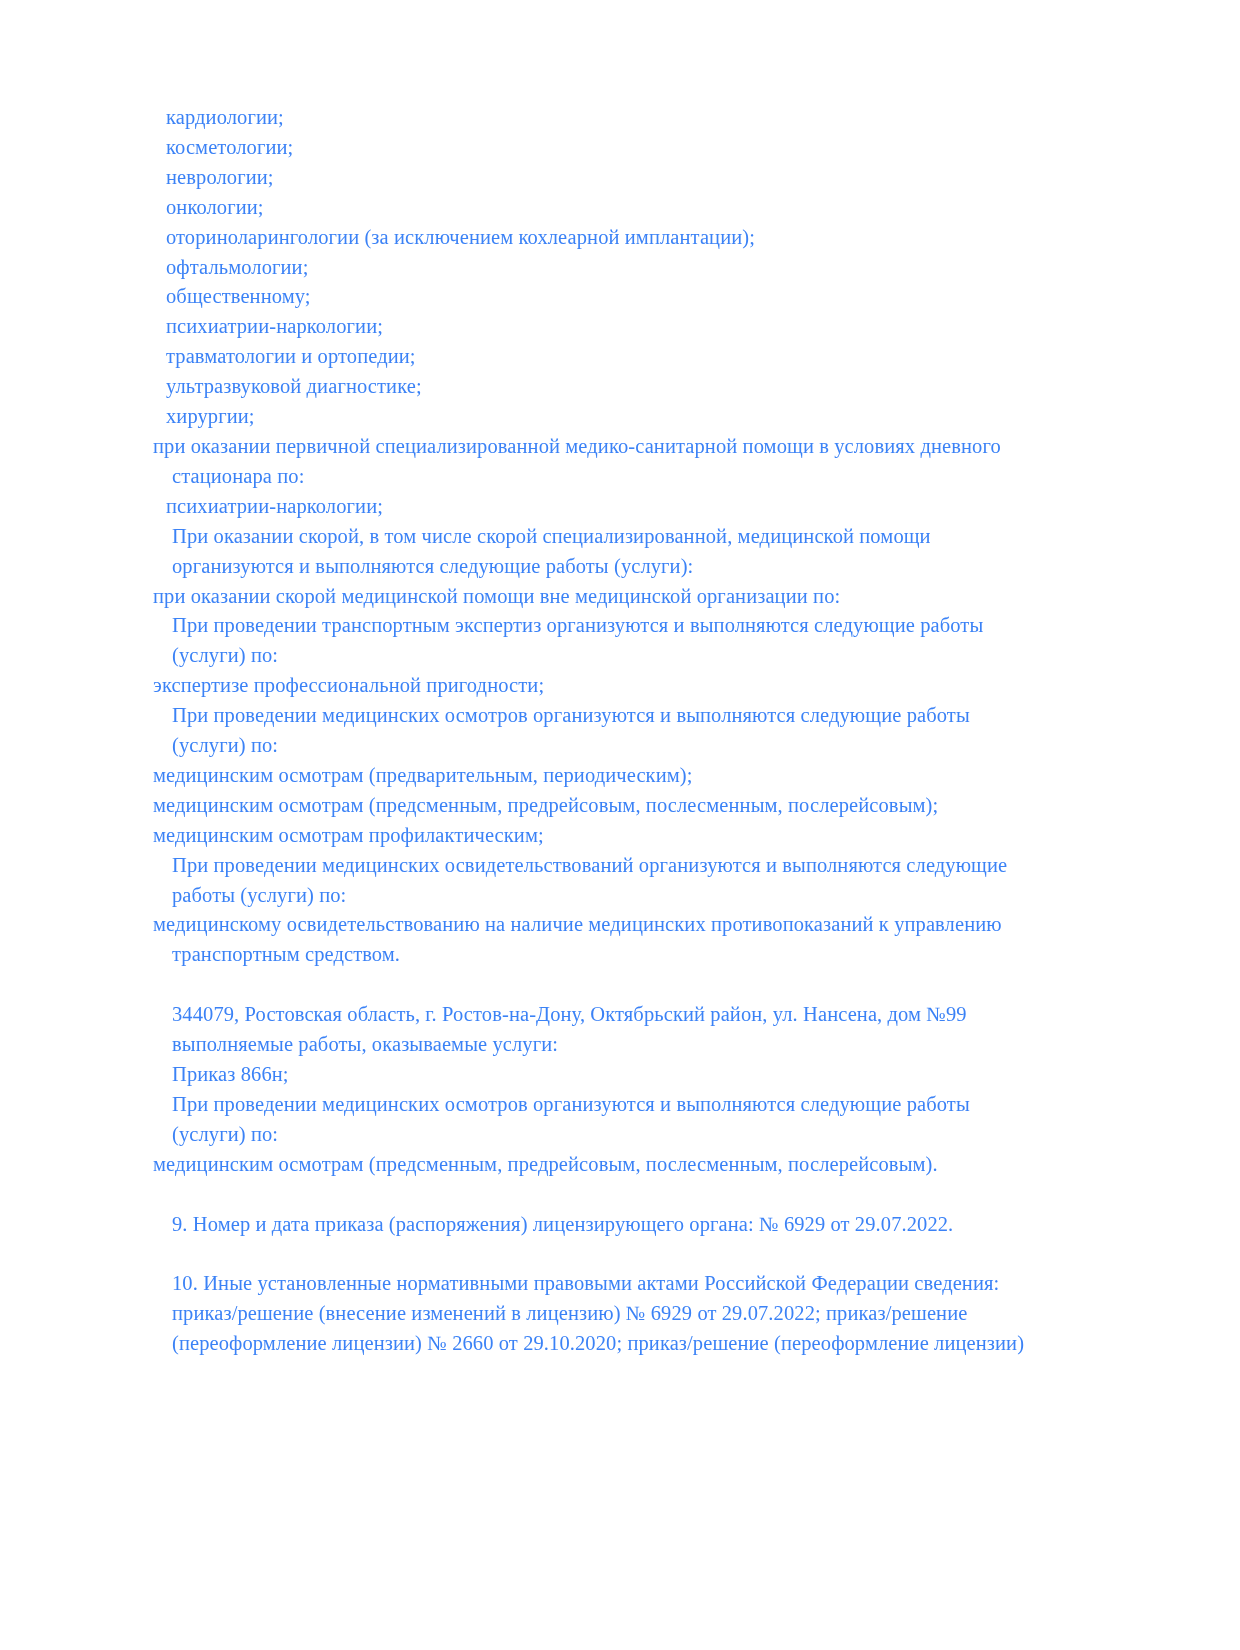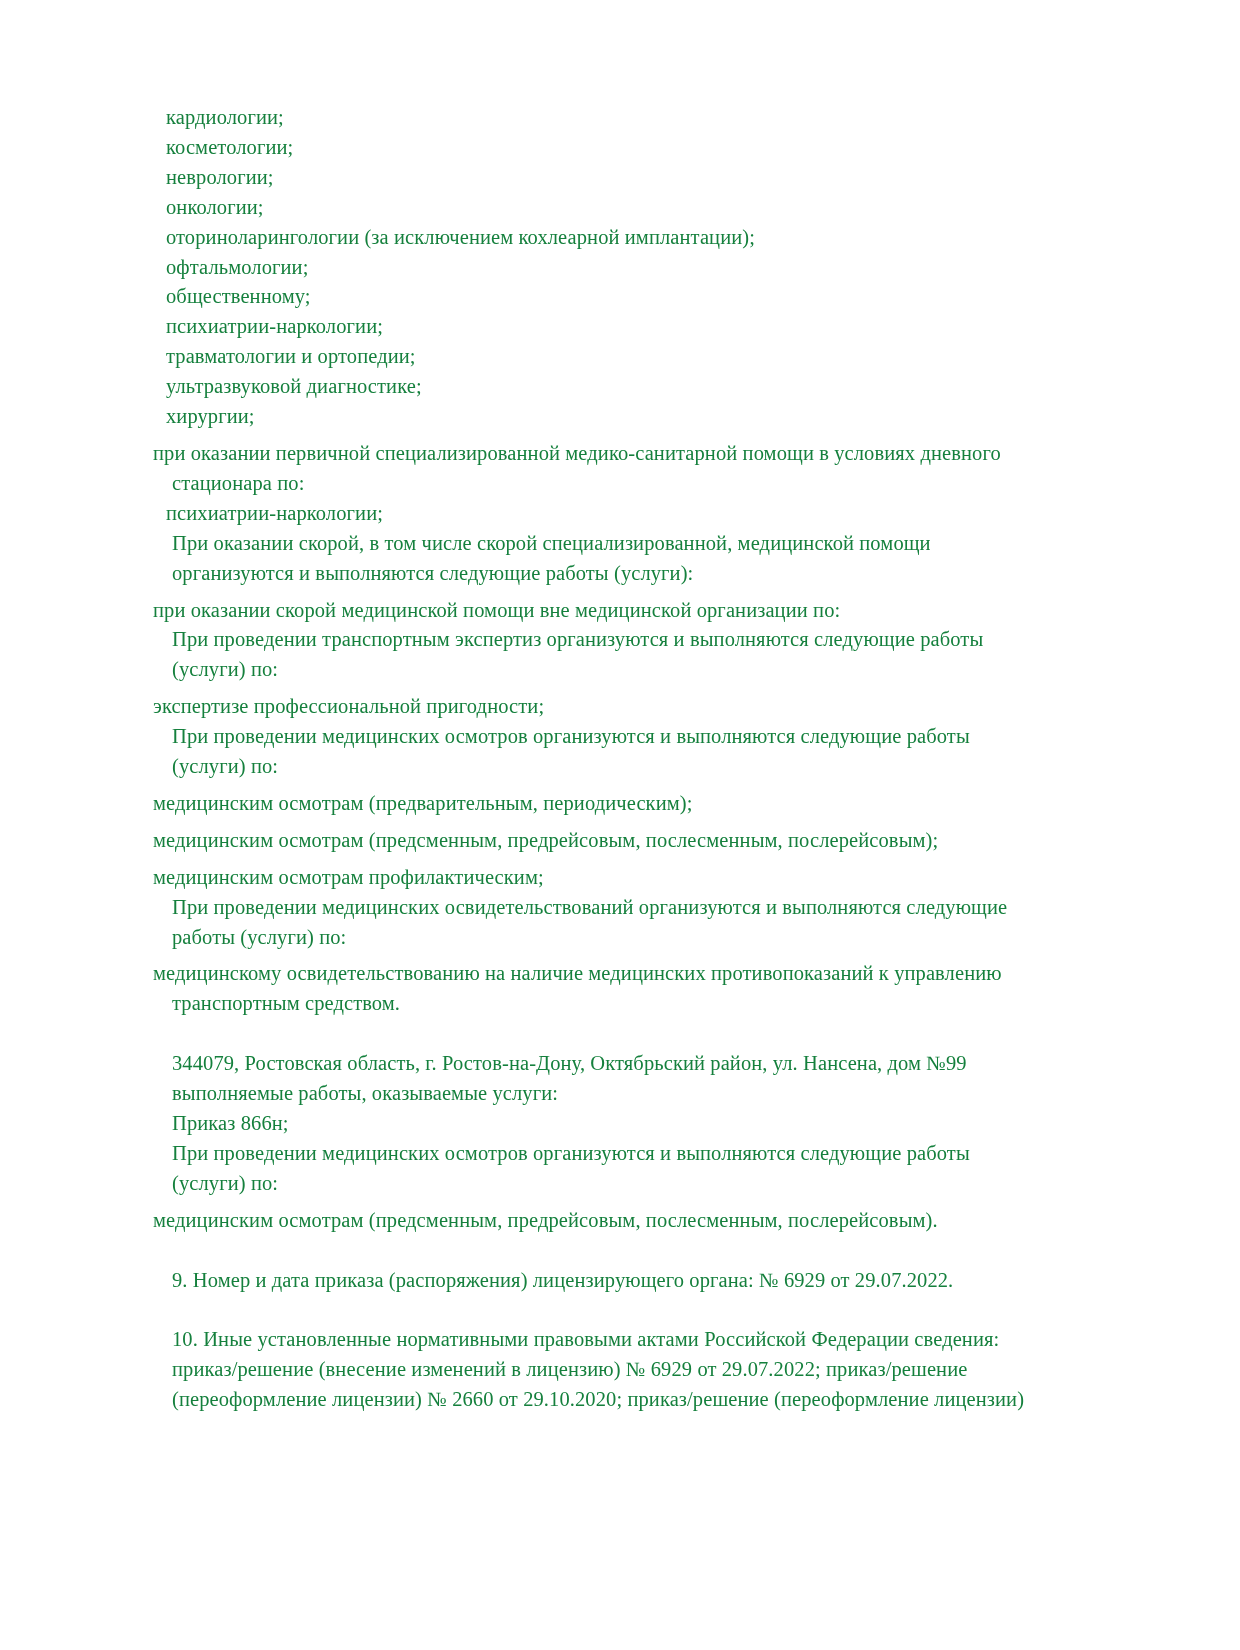--- a/index.html
+++ b/index.html
@@ -16,26 +16,26 @@
   .page {
     width: 1240px;
     height: 1650px;
     background: #ffffff;
     box-sizing: border-box;
     padding: 103px 30px 0 140px;
   }
   .doc-line {
     font-size: 20.5px;
     line-height: 29.9px;
-    color: #15803d;
+    color: #3b82f6;
     white-space: pre;
     letter-spacing: 0.1px;
   }
   .ind0 { padding-left: 0; margin-left: 32px; }
-  .ind1 { padding-left: 13px; margin-top: 7px; }
+  .ind1 { padding-left: 13px; }
   .ind2 { padding-left: 26px; }
   .blank-line {
     height: 29.9px;
   }
 </style>
 </head>
 <body style="background: rgb(255, 255, 255);">
 
 <div class="page">
   <div id="doc-text-block" style="color: rgb(0, 0, 0);">

